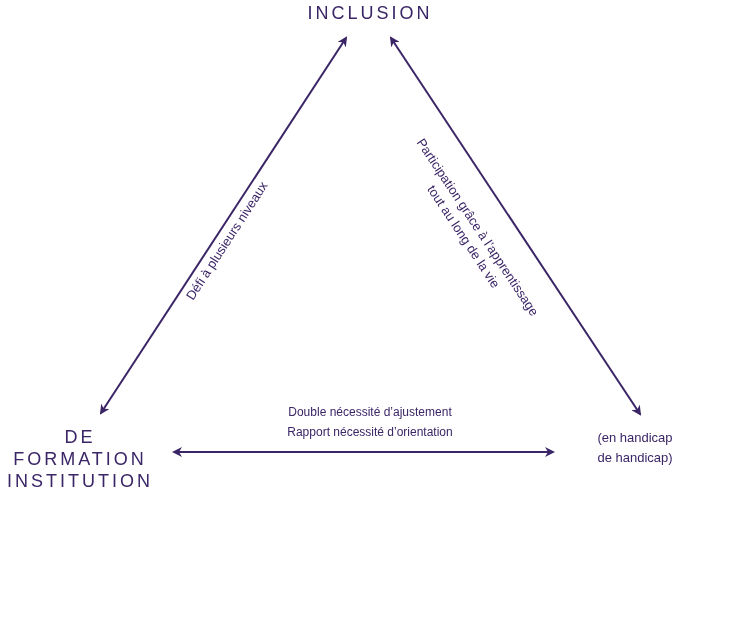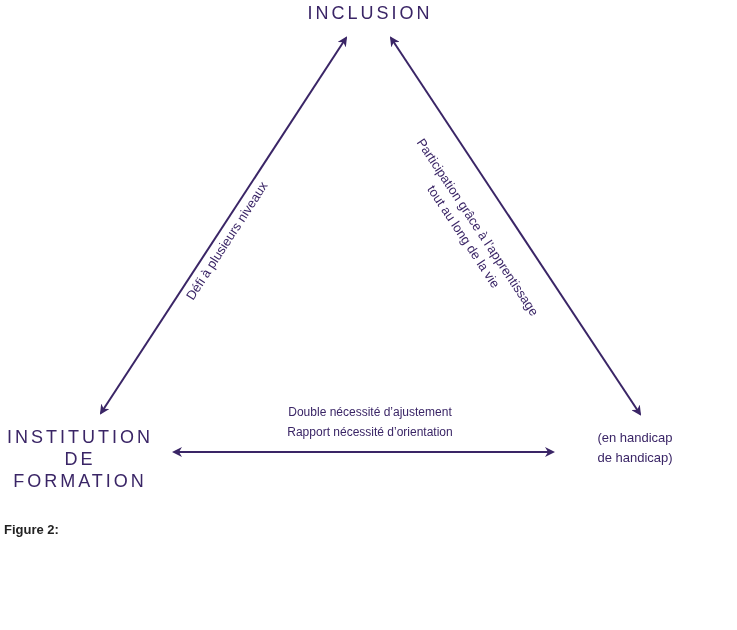--- a/index.html
+++ b/index.html
@@ -30,36 +30,35 @@
     </marker>
   </defs>
   <line x1="101" y1="413" x2="346" y2="38" stroke="#3a2566" stroke-width="2" marker-start="url(#ah)" marker-end="url(#ah)"></line>
   <line x1="391" y1="38" x2="640" y2="414" stroke="#3a2566" stroke-width="2" marker-start="url(#ah)" marker-end="url(#ah)"></line>
   <line x1="174" y1="452" x2="553" y2="452" stroke="#3a2566" stroke-width="2" marker-start="url(#ah)" marker-end="url(#ah)"></line>
 </svg>
 
 <div id="node-inclusion" class="node caps">INCLUSION</div>
 
 <div id="node-institution" class="node caps">
+  <div>DE FORMATION</div>
   <div>INSTITUTION</div>
-  <div>DE FORMATION</div>
 </div>
 
 <div id="node-apprenant" class="node">
   <div class="sub">(en handicap</div>
   <div class="sub">de handicap)</div>
 </div>
 
 <div id="bottom-label">
   <div>Double nécessité d’ajustement</div>
   <div>Rapport nécessité d’orientation</div>
 </div>
 
 <div id="left-label" class="rot" style="transform: translate(-62px, 58px) rotate(-57deg);">Défi à plusieurs niveaux</div>
 
 <div id="right-label" class="rot" style="transform: translate(-68px,-100px) rotate(56.5deg);">
   <div>Participation grâce à l’apprentissage</div>
   <div>tout au long de la vie</div>
 </div>
 
 <div id="caption">
-  <div class="title">Figure 2:</div>
 </div>
 
 </body></html>

